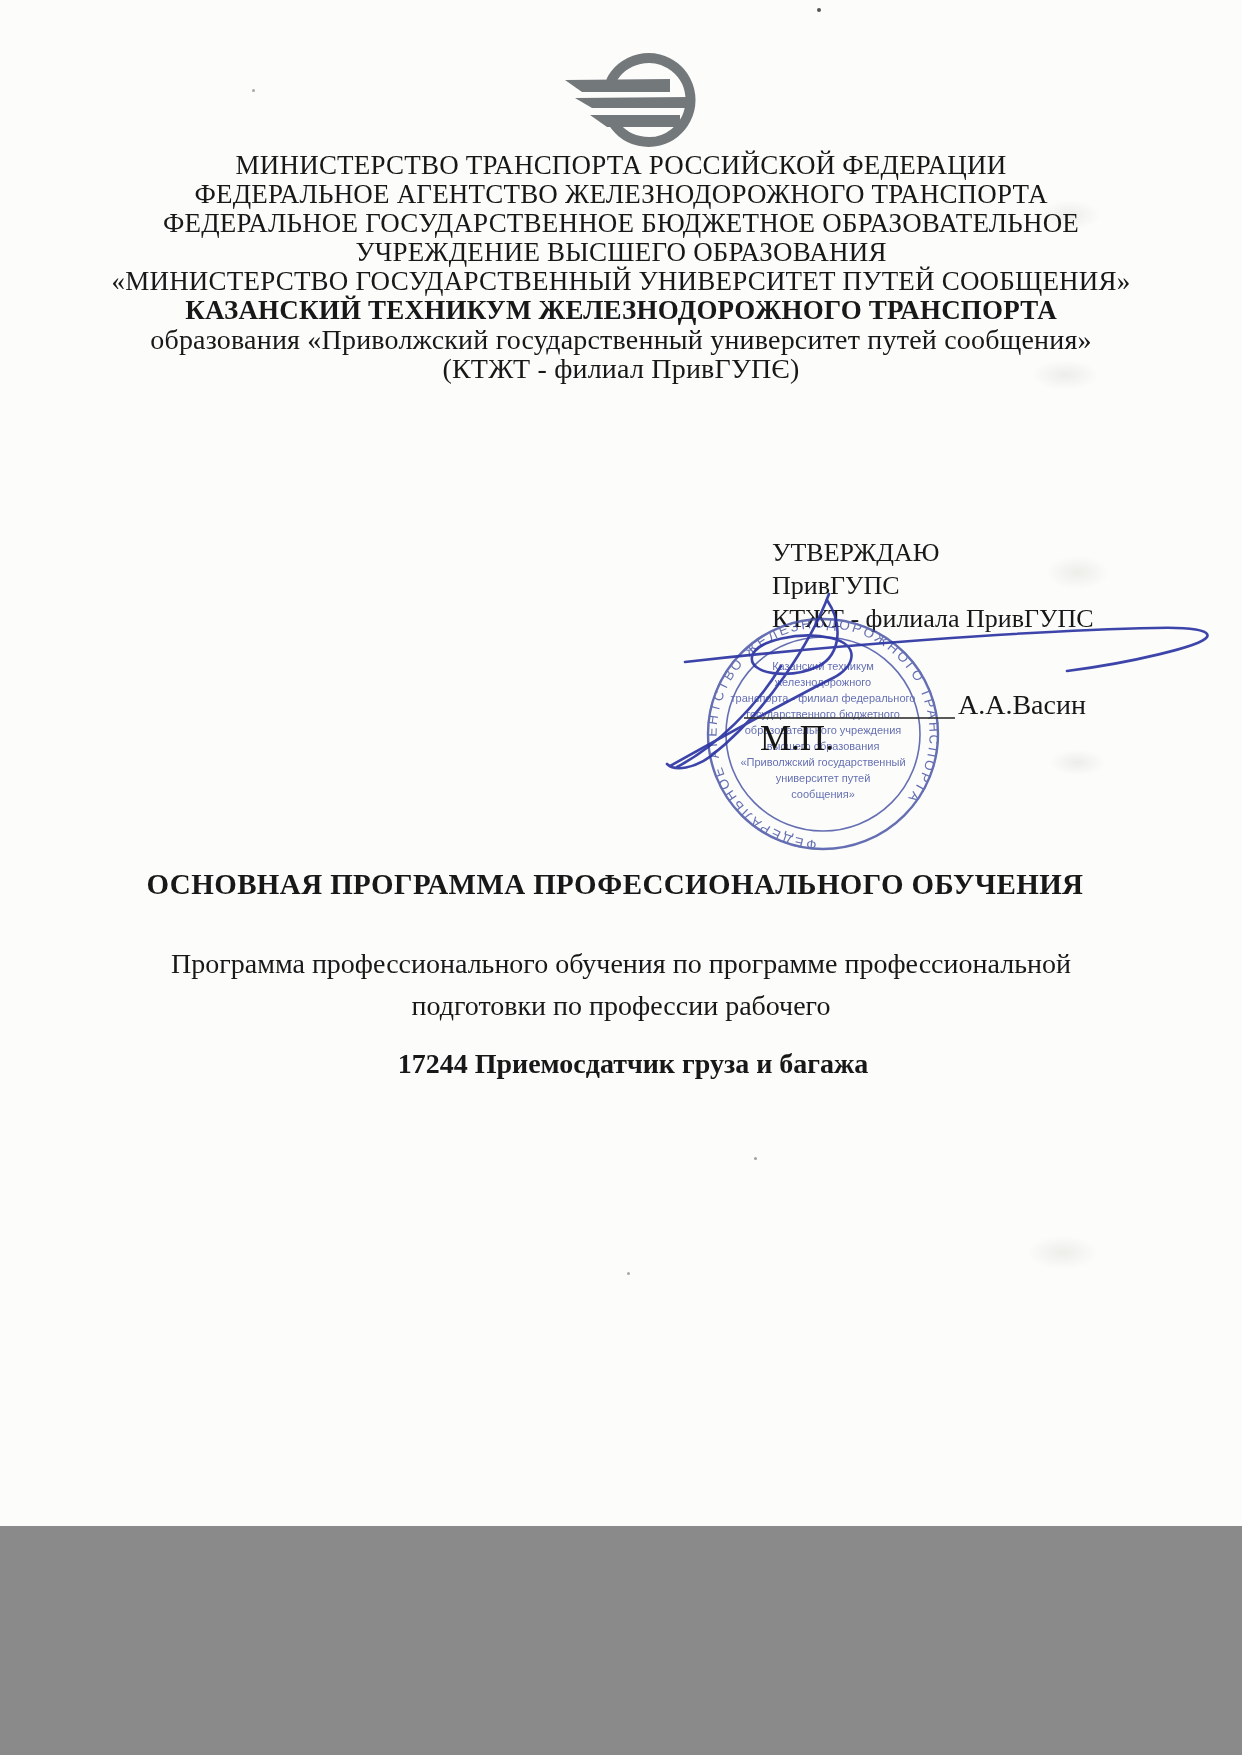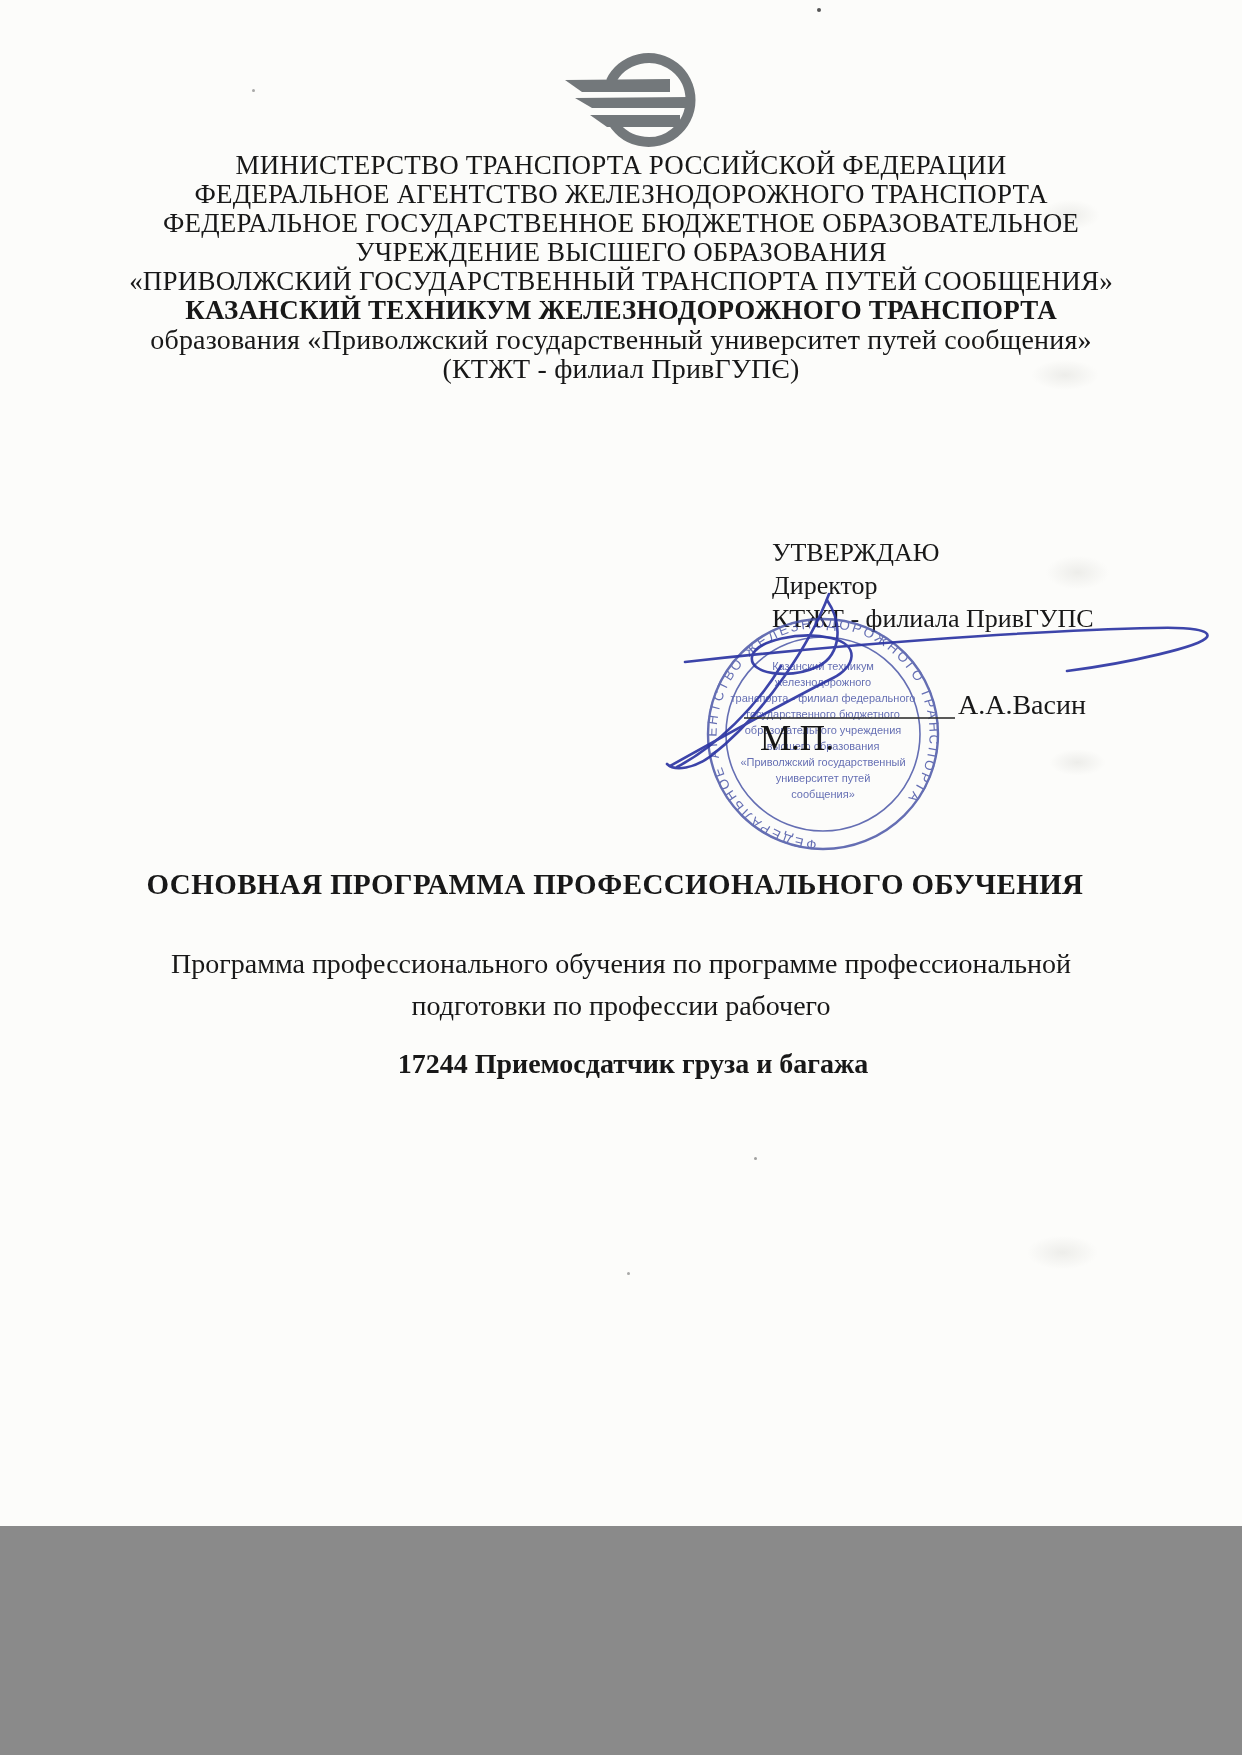--- a/index.html
+++ b/index.html
@@ -68,29 +68,29 @@
       <path d="M20,58 L134,57 L134,68 L37,68 Z"></path>
       <path d="M35,75 L125,75 L125,87 L52,87 Z"></path>
     </g>
   </svg>
 
   <div class="header-block">
     <div class="h-line">МИНИСТЕРСТВО ТРАНСПОРТА РОССИЙСКОЙ ФЕДЕРАЦИИ</div>
     <div class="h-line">ФЕДЕРАЛЬНОЕ АГЕНТСТВО ЖЕЛЕЗНОДОРОЖНОГО ТРАНСПОРТА</div>
     <div class="h-line">ФЕДЕРАЛЬНОЕ ГОСУДАРСТВЕННОЕ БЮДЖЕТНОЕ ОБРАЗОВАТЕЛЬНОЕ</div>
     <div class="h-line">УЧРЕЖДЕНИЕ ВЫСШЕГО ОБРАЗОВАНИЯ</div>
-    <div class="h-line">«ПРИВОЛЖСКИЙ ГОСУДАРСТВЕННЫЙ ТРАНСПОРТА ПУТЕЙ СООБЩЕНИЯ»</div>
+    <div class="h-line">«МИНИСТЕРСТВО ГОСУДАРСТВЕННЫЙ УНИВЕРСИТЕТ ПУТЕЙ СООБЩЕНИЯ»</div>
     <div class="h-line bold">КАЗАНСКИЙ ТЕХНИКУМ ЖЕЛЕЗНОДОРОЖНОГО ТРАНСПОРТА</div>
     <div class="h-line mixed">образования «Приволжский государственный университет путей сообщения»</div>
     <div class="h-line mixed">(КТЖТ - филиал ПривГУПЄ)</div>
   </div>
 
   <div class="approval">
     <div>УТВЕРЖДАЮ</div>
-    <div>Директор</div>
+    <div>ПривГУПС</div>
     <div>КТЖТ - филиала ПривГУПС</div>
   </div>
 
   <svg class="stamp-svg" width="240" height="240" viewBox="0 0 240 240" opacity="0.82">
     <circle cx="120" cy="120" r="115" fill="none" stroke="#4450a4" stroke-width="2.4"></circle>
     <circle cx="120" cy="120" r="97" fill="none" stroke="#4450a4" stroke-width="1.6"></circle>
     <defs>
       <path id="ringPath" d="M 120,226.5 A 106.5,106.5 0 0 1 120,13.5 A 106.5,106.5 0 0 1 120,226.5"></path>
     </defs>
     <text class="stamp-ring-text">

